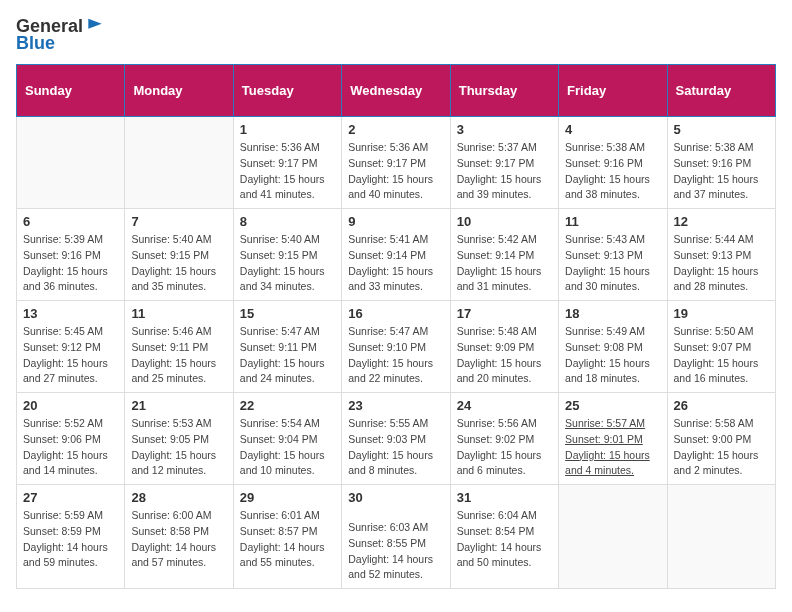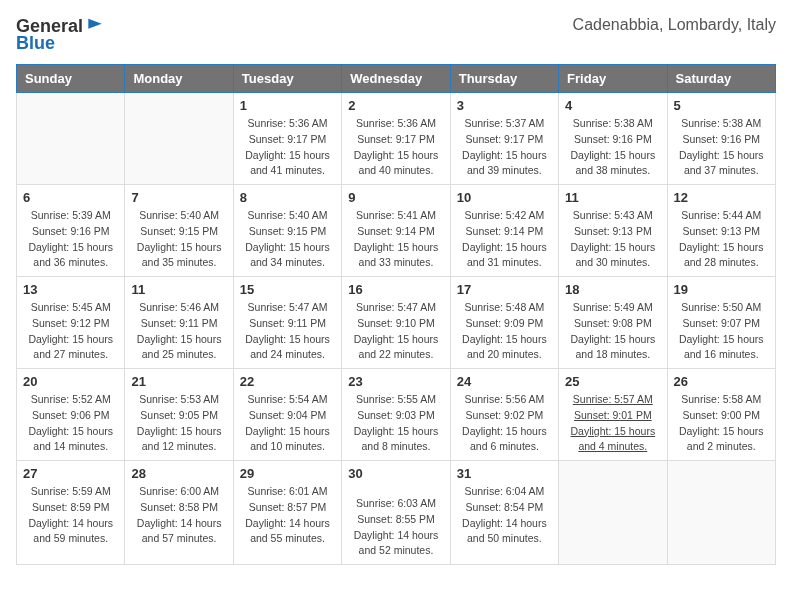--- a/index.html
+++ b/index.html
@@ -8,20 +8,21 @@
       background: #fff;
       width: 792px;
       min-height: 612px;
       padding: 16px;
     }
     .header {
       display: flex;
       justify-content: space-between;
       align-items: flex-start;
       margin-bottom: 10px;
+      flex-direction: column;
     }
     .logo {
       display: flex;
       align-items: center;
     }
     .logo-text-general {
       font-size: 18px;
       font-weight: bold;
       color: #333;
     }
@@ -46,23 +47,23 @@
     .location-title {
       font-size: 16px;
       color: #555;
     }
     .calendar {
       width: 100%;
       border-collapse: collapse;
       border: 1px solid #ccc;
     }
     .calendar th {
-      background-color: #737373;
+      background-color: #be185d;
       color: #fff;
-      padding: 6px 8px;
+      padding: 18px 8px;
       text-align: left;
       font-size: 13px;
       font-weight: bold;
       border: 1px solid #2a7abf;
     }
     .calendar td {
       vertical-align: top;
       padding: 5px 6px;
       border: 1px solid #ddd;
       font-size: 11px;
@@ -77,40 +78,38 @@
     .day-number {
       font-weight: bold;
       font-size: 13px;
       display: block;
       margin-bottom: 3px;
     }
     .day-info {
       font-size: 10.5px;
       line-height: 1.5;
       color: #444;
-      text-align: center;
     }
   </style>
 </head>
 <body>
 
 <div class="header">
   <div class="logo">
     <div style="display:flex; flex-direction:column; align-items:flex-start;">
       <div style="display:flex; align-items:center;">
         <span class="logo-text-general">General</span>
         <svg class="logo-icon" viewBox="0 0 24 24" xmlns="http://www.w3.org/2000/svg">
           <polygon points="4,2 20,8 4,14" fill="#1a6eb5"></polygon>
         </svg>
       </div>
       <span class="logo-text-blue" style="margin-top:-4px;">Blue</span>
     </div>
   </div>
   <div class="title-section">
-    <div class="location-title">Cadenabbia, Lombardy, Italy</div>
   </div>
 </div>
 
 <table class="calendar">
   <thead>
     <tr>
       <th>Sunday</th>
       <th>Monday</th>
       <th>Tuesday</th>
       <th>Wednesday</th>

